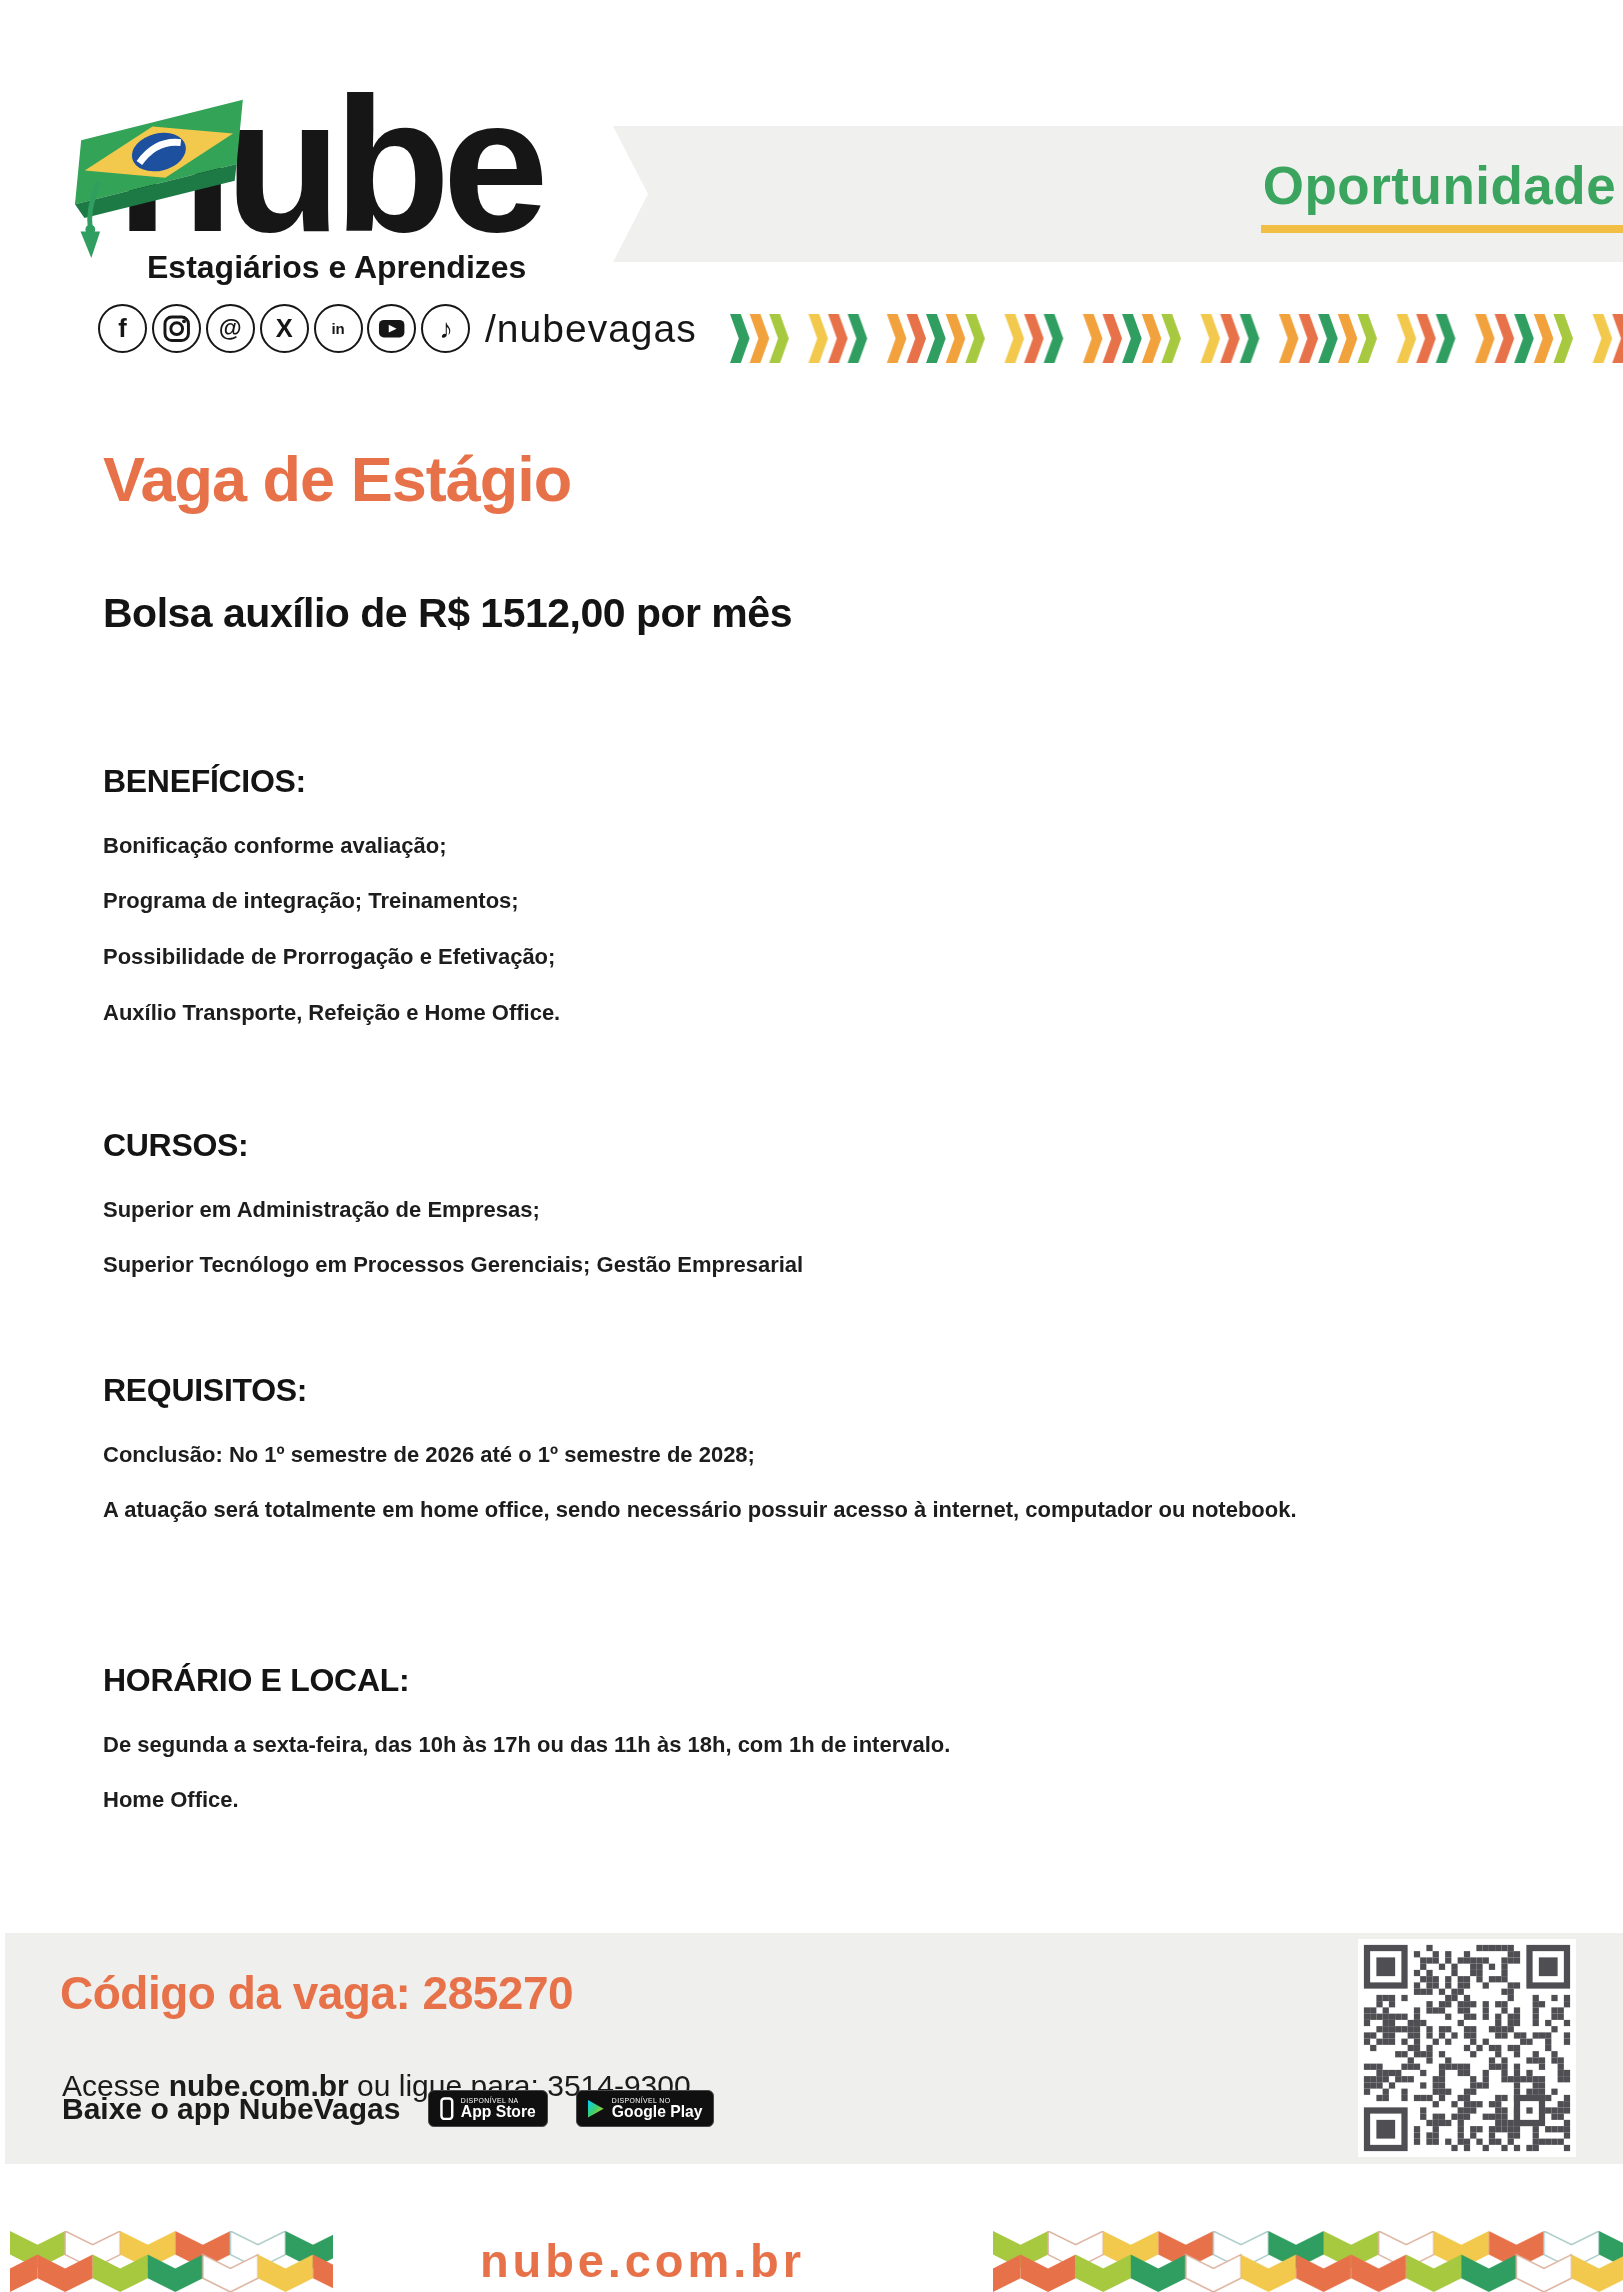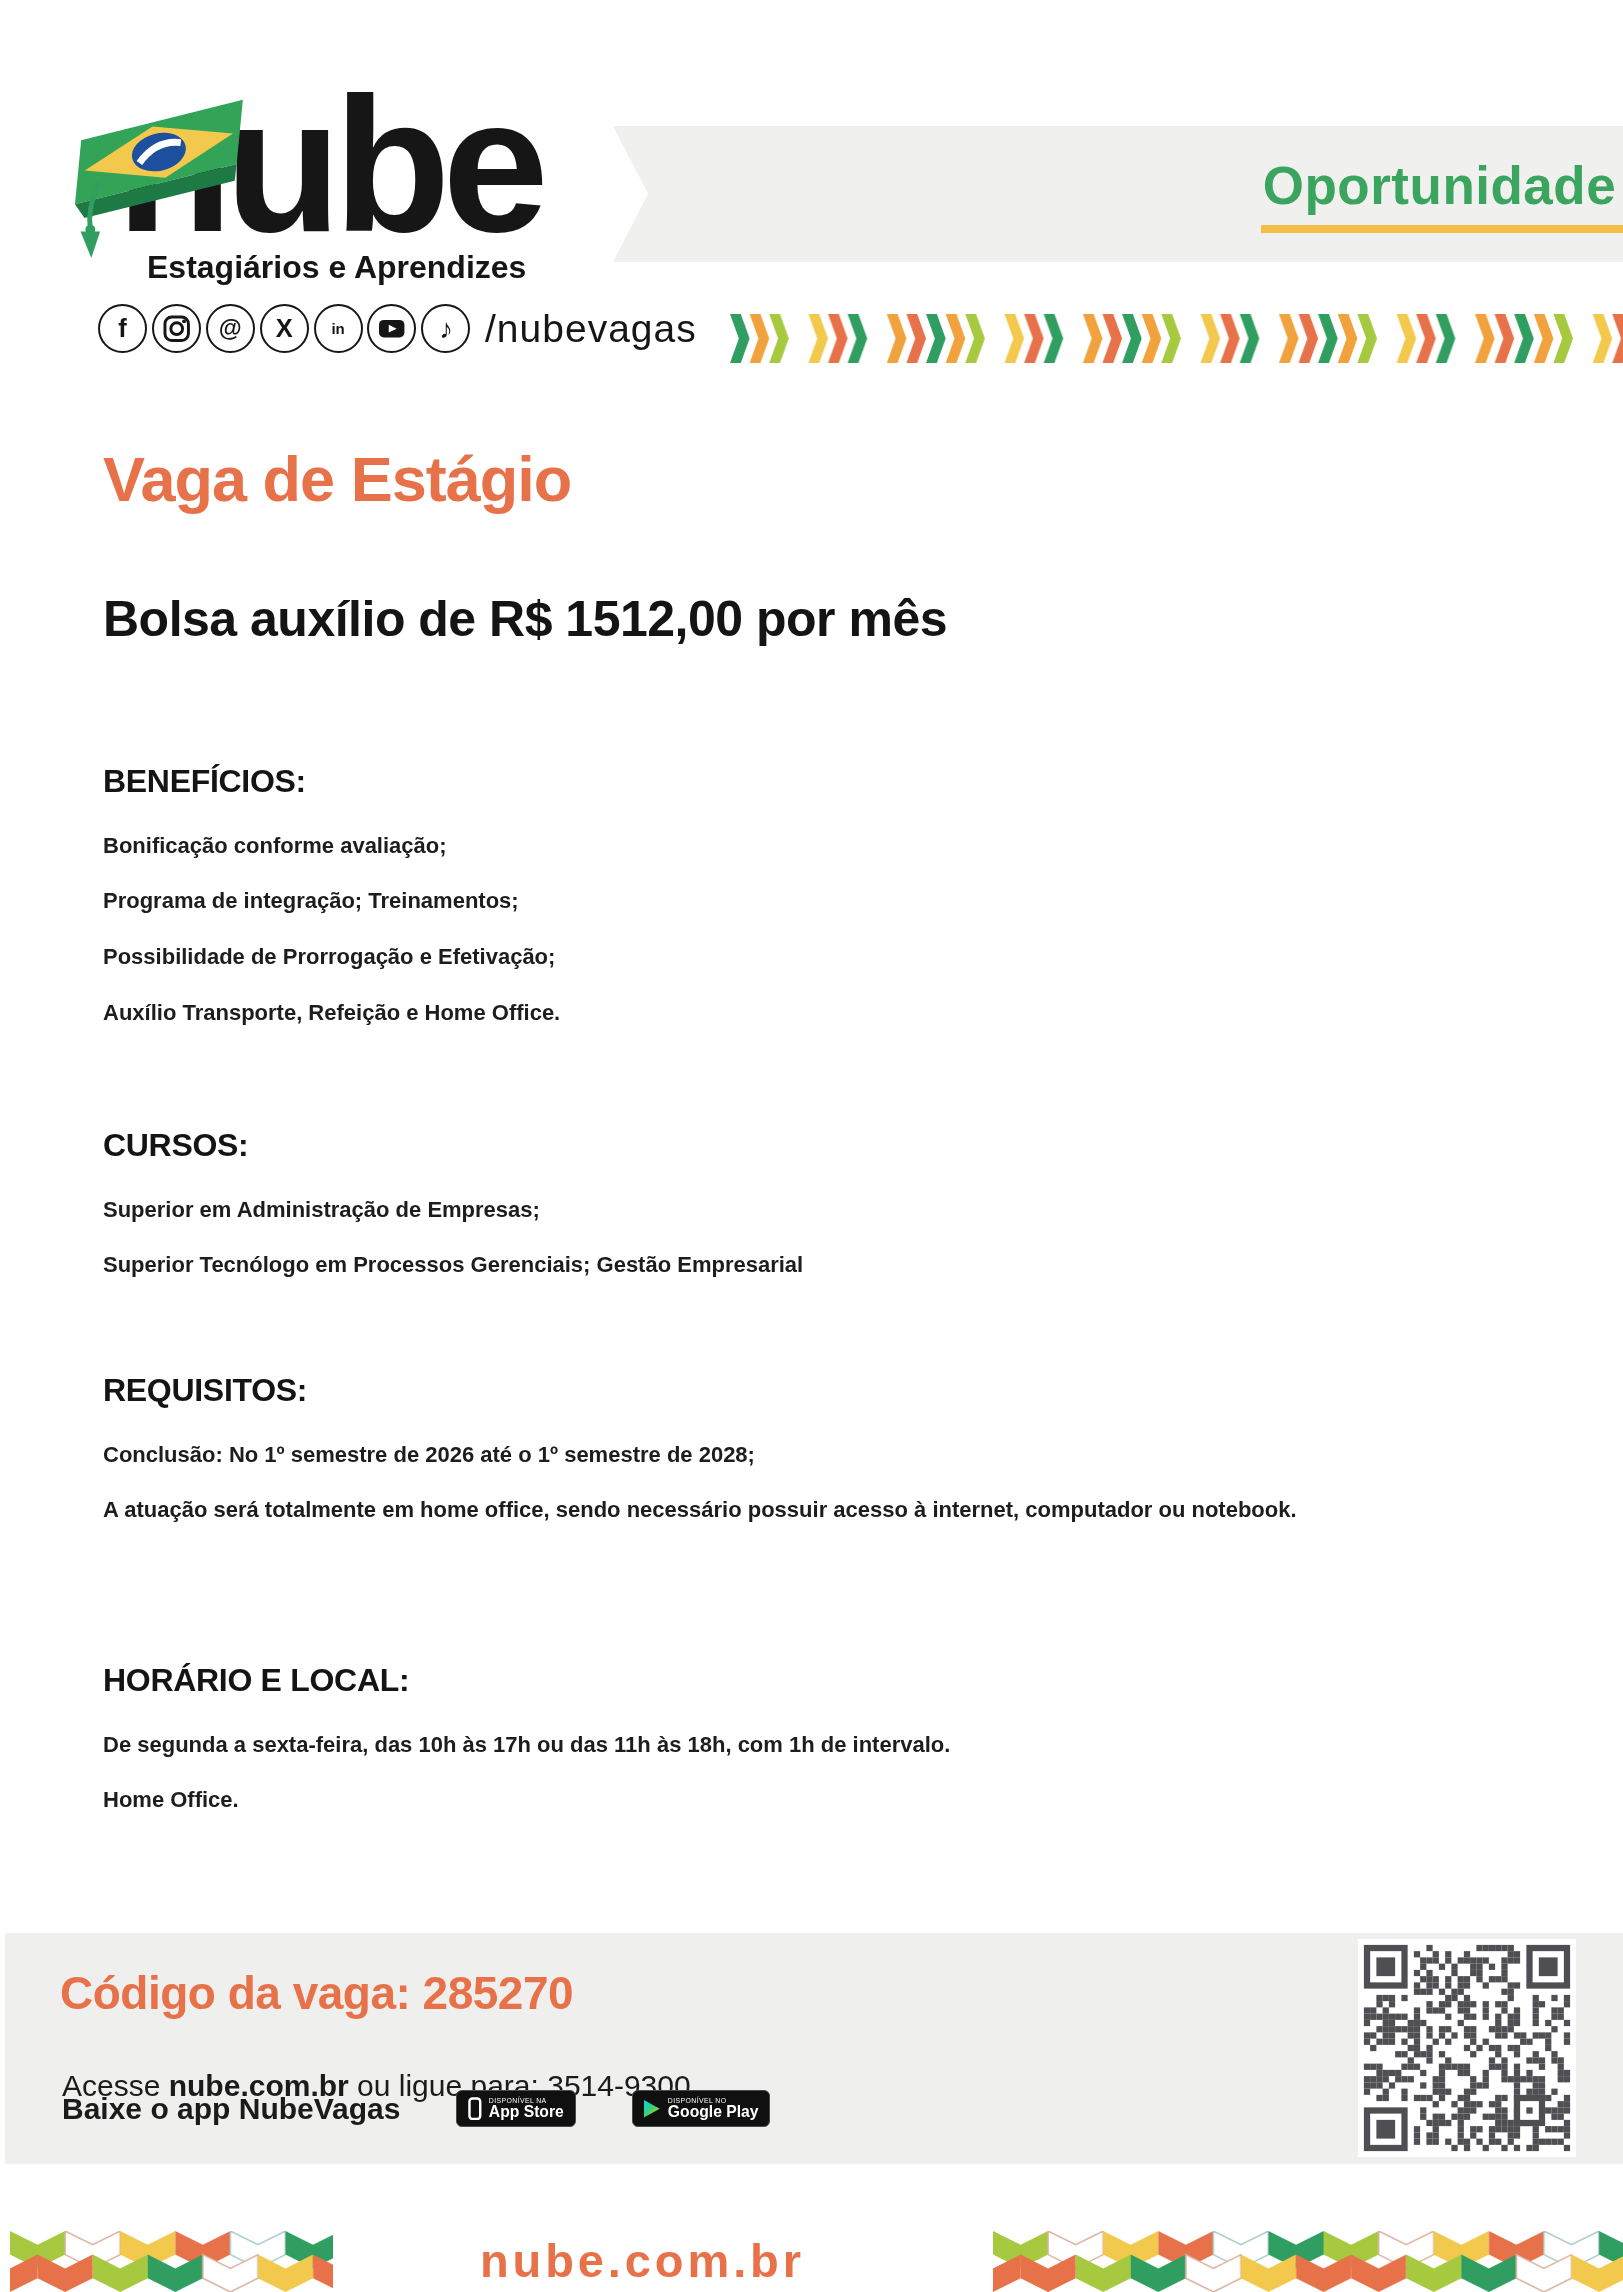--- a/index.html
+++ b/index.html
@@ -22,40 +22,40 @@
 
   .banner{position:absolute;left:613px;top:126px;width:1011px;height:136px;background:#F0F0EF;
           clip-path:polygon(0 0,100% 0,100% 100%,0 100%,35px 50%);
           display:flex;align-items:center;justify-content:flex-end;}
   .banner-label{margin-left:250px;font-size:53px;font-weight:800;color:#3BA55F;
                 letter-spacing:0.5px;border-bottom:8.8px solid #F2BE45;padding:0 7.8px 9.8px 2px;}
 
   
   .job-title{position:absolute;left:103px;top:443px;font-size:63px;font-weight:800;
              color:#E7724A;letter-spacing:-1px;}
-  .salary{position:absolute;left:103px;top:590px;font-size:50px;font-weight:800;
+  .salary{position:absolute;left:103px;top:590px;font-size:41px;font-weight:800;
           color:#141414;letter-spacing:-0.5px;}
 
   
   .sec{position:absolute;left:103px;width:1382px;}
   .sec h3{font-size:32px;font-weight:800;margin:0 0 23.5px 0;color:#141414;letter-spacing:-0.3px;}
   .sec p{font-size:22px;line-height:44px;margin:0 0 11.8px 0;color:#1d1d1d;font-weight:700;}
   #sec0{top:763px;} #sec1{top:1127px;} #sec2{top:1372px;} #sec3{top:1662px;}
   #sec2 p{max-width:1255px;}
 
   
   .info-box{position:absolute;left:5px;top:1933px;width:1620px;height:231px;background:#EFEFEE;}
   .job-code{position:absolute;left:55px;top:33px;font-size:46px;font-weight:800;
             color:#E7724A;letter-spacing:-0.5px;}
   .access{position:absolute;left:57px;top:106px;font-size:30px;color:#1b1b1b;}
   .access b{font-weight:800;}
   .app-row{position:absolute;left:57px;top:157px;display:flex;align-items:center;gap:28px;}
   .app-cta{font-size:30px;font-weight:800;color:#1b1b1b;}
   .badge{background:#101010;border:1px solid #4a4a4a;border-radius:5.9px;height:37px;
-         display:flex;align-items:center;gap:6.9px;padding:2.9px 10.8px;box-sizing:border-box;margin-left:28px;}
+         display:flex;align-items:center;gap:6.9px;padding:2.9px 10.8px;box-sizing:border-box;}
   .badge .txt{display:flex;flex-direction:column;line-height:1.05;}
   .badge .small{color:#fff;font-size:6.9px;letter-spacing:0.4px;}
   .badge .big{color:#fff;font-size:15.7px;font-weight:700;white-space:nowrap;}
   .qr{position:absolute;right:49px;top:5.9px;width:218px;height:218px;background:#fff;}
 
   
   .foot-chev{position:absolute;top:2231px;height:61px;}
   .foot-chev.left{left:9.8px;width:323px;}
   .foot-chev.right{left:993px;width:630px;}
   .foot-site{position:absolute;left:480px;top:2233px;font-size:47px;font-weight:800;

